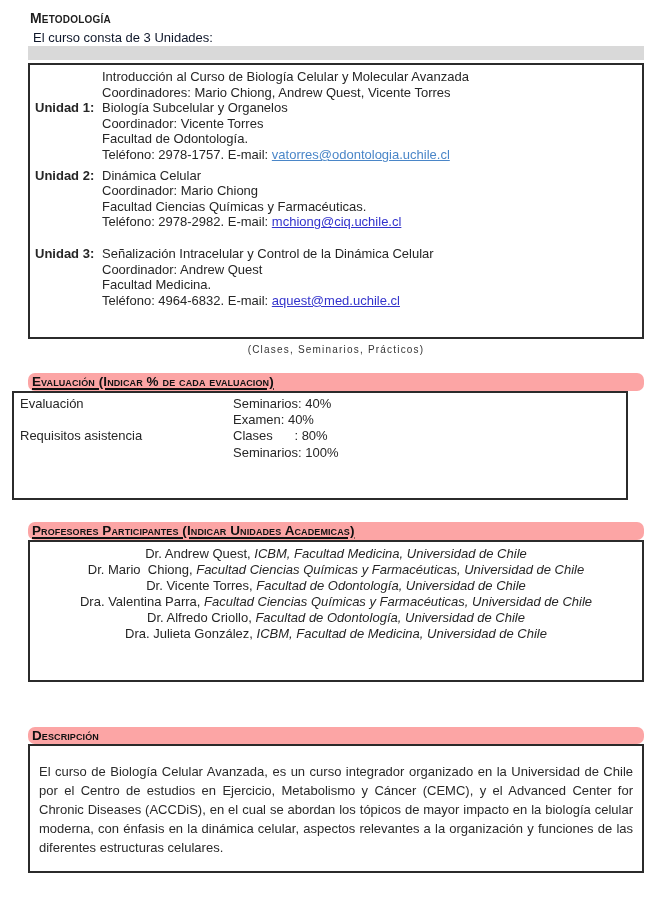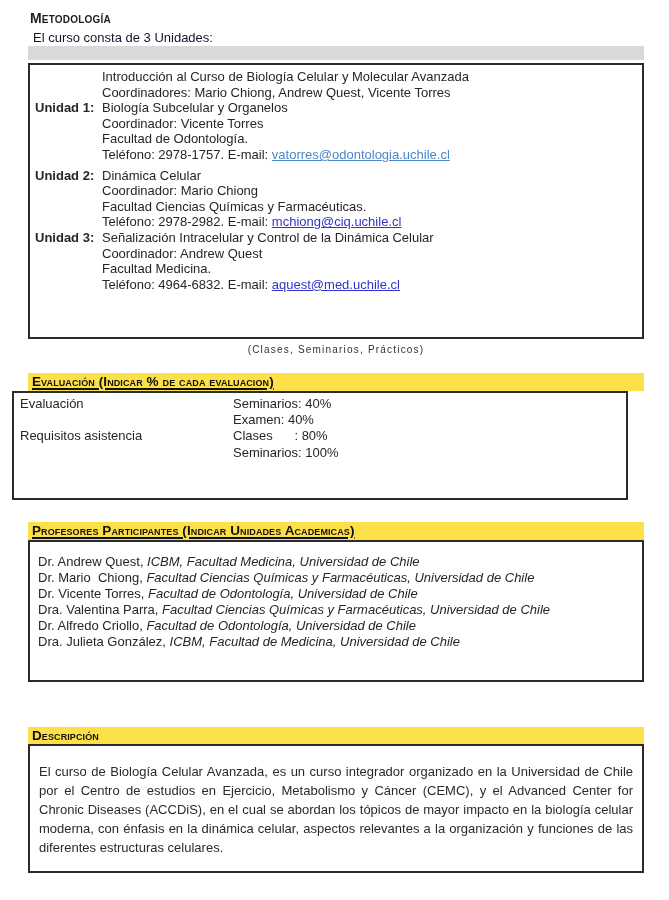--- a/index.html
+++ b/index.html
@@ -13,57 +13,58 @@
   
   .sc-title {
     font-variant:small-caps; font-weight:bold; font-size:14px;
     letter-spacing:0.2px; color:#1d1d1d;
   }
   .intro-line { font-size:13px; color:#0f172a; }
 
   
   .graybar { background:#d9d9d9; }
   .section-bar {
-    background:#fde047; height:18px; line-height:18px; padding-left:4px;
+    background:#fca5a5; height:18px; line-height:18px; padding-left:4px;
     box-sizing:border-box;
+    border-radius:7px;
   }
   .section-bar .bar-text {
     font-variant:small-caps; font-weight:bold; font-size:13.5px;
     color:#111111; letter-spacing:0.1px;
   }
   .section-bar .underlined { text-decoration:underline; text-decoration-thickness:1.5px; text-underline-offset:2px; }
 
   
   .frame { border:2px solid #2b2b2b; background:#ffffff; box-sizing:border-box; }
 
   
   .units-inner { padding:4px 6px 0 5px; }
   .u-row { display:flex; line-height:15.6px; font-size:13px; }
   .u-label { flex:0 0 67px; font-weight:bold; white-space:pre; }
   .u-content { flex:1; white-space:pre-wrap; }
   .bold { font-weight:normal; }
   .unit-2 { margin-top:5px; }
-  .unit-3 { }
+  .unit-3 { margin-top:16px; }
   a.email { text-decoration:underline; cursor:pointer; }
   a.email-light { color:#4a86c8; }
   a.email-dark { color:#3333cc; }
 
   
   .caption {
     text-align:center; font-size:10px; letter-spacing:1.2px; color:#333333;
   }
 
   
   .eval-inner { padding:3px 6px 0 6px; }
   .eval-row { display:flex; line-height:16.2px; font-size:13px; }
   .eval-label { flex:0 0 213px; white-space:pre; }
   .eval-value { flex:1; white-space:pre; }
 
   
-  .prof-inner { padding:12px 8px 0 8px; }
+  .prof-inner { padding:4px 8px 0 8px;text-align:center; }
   .prof-row { line-height:16px; font-size:13px; white-space:pre-wrap; }
   .prof-row .aff { font-style:italic; }
   .prof-row .pname { font-style:normal; }
 
   
   .desc-inner { padding:16px 9px 0 9px; }
   .desc-text { font-size:13px; line-height:19px; text-align:justify; color:#2a2a2a; }
 </style>
 </head>
 <body>

